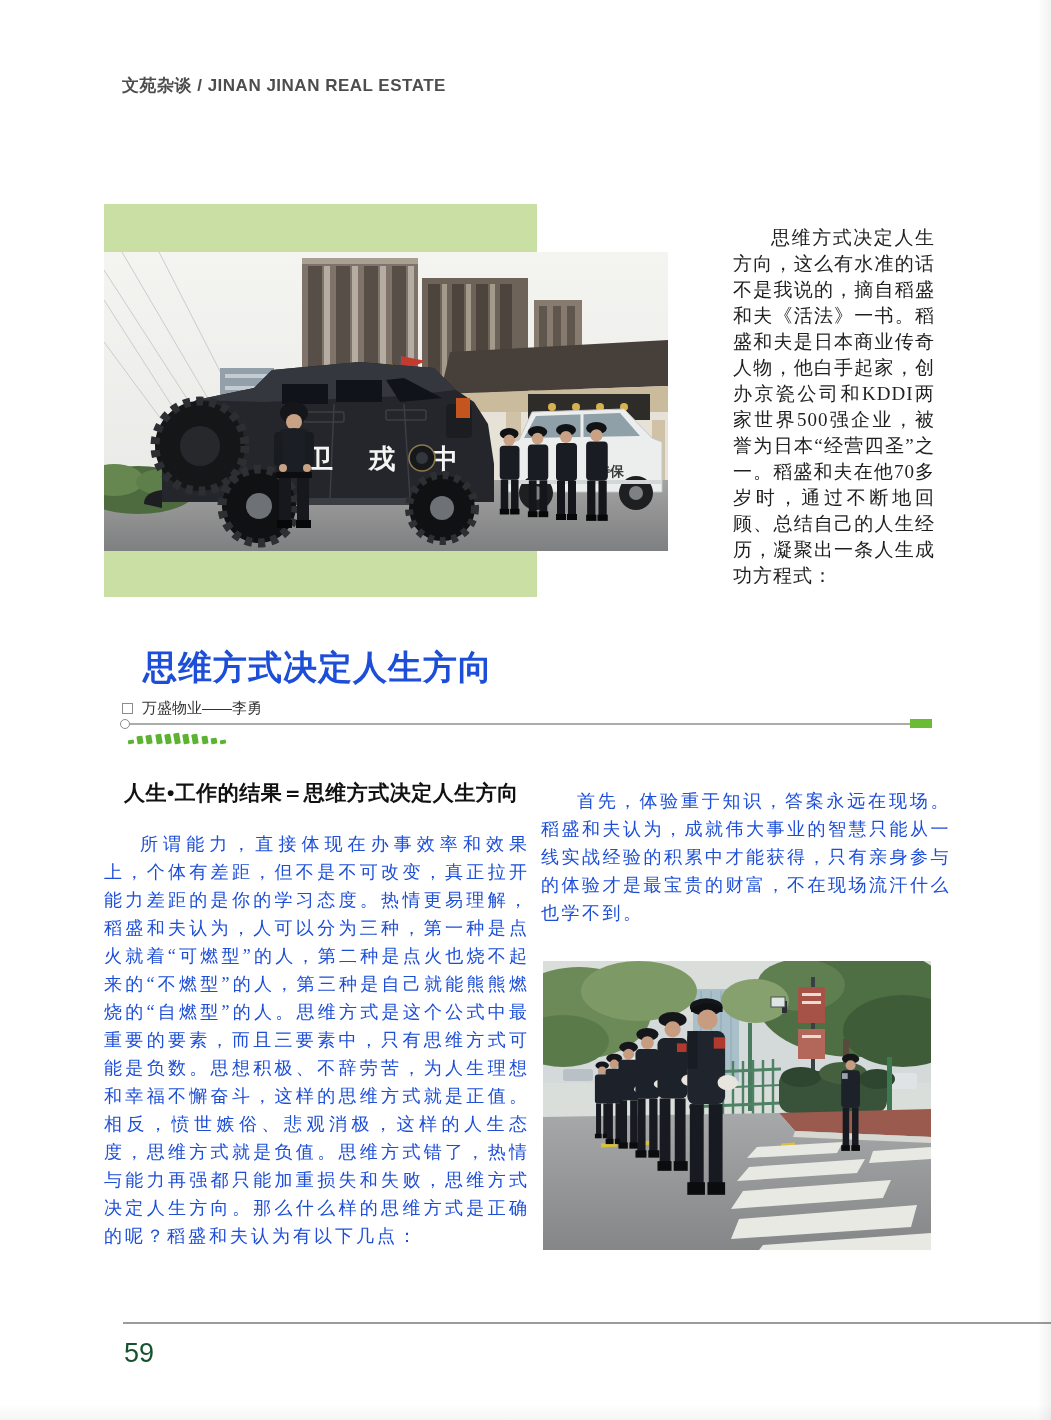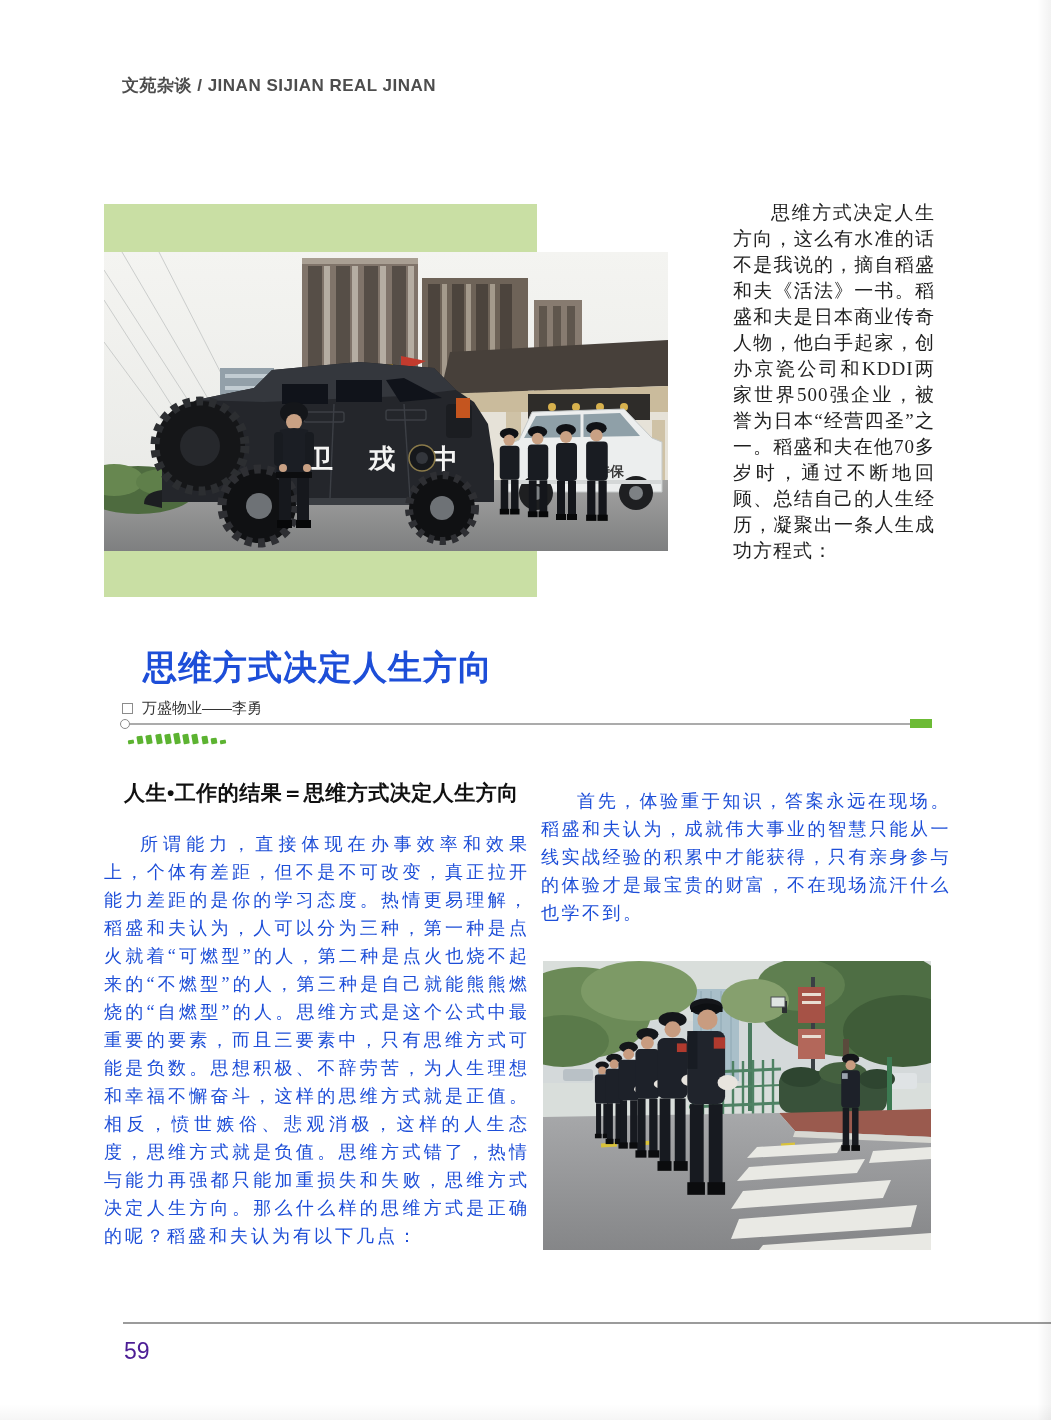--- a/index.html
+++ b/index.html
@@ -16,21 +16,21 @@
 
   .green-block{
     left:104px;top:204px;width:433px;height:393px;background:#c9dfa4;
   }
 
   .photo1{left:104px;top:252px;width:564px;height:299px;overflow:hidden;background:#eef0ee;}
   .photo2{left:543px;top:961px;width:388px;height:289px;overflow:hidden;background:#cfd6d2;}
   .photo1 svg,.photo2 svg{display:block;}
 
   .intro-col{
-    left:733px;top:200px;width:202px;
+    left:733px;top:225px;width:202px;
     font-family:"Liberation Serif","DejaVu Serif",serif;
     font-size:19px;line-height:26px;letter-spacing:1px;color:#1f1f1f;
     text-align:justify;text-indent:2em;
   }
 
   .article-title{
     left:119px;top:645px;font-size:34px;font-weight:bold;color:#1d4ed8;
     letter-spacing:1px;
     margin-left:24px;
   }
@@ -50,29 +50,29 @@
   }
 
   .body-col{
     font-family:"Liberation Serif","DejaVu Serif",serif;
     color:#1d4ed8;text-align:justify;text-indent:2em;
   }
   .body-left{left:104px;top:830px;width:426px;font-size:18px;line-height:28px;letter-spacing:3px;}
   .body-right{left:541px;top:787px;width:410px;font-size:18px;line-height:28px;letter-spacing:2.5px;}
 
   .footer-line{left:123px;top:1322px;width:928px;height:2.4px;background:#9b9b9b;}
-  .page-number{left:124px;top:1338px;font-size:23px;color:#4c1d95;}
+  .page-number{left:124px;top:1338px;font-size:27px;color:#14532d;}
 
   .edge-right{right:0;top:0;width:14px;height:1420px;background:linear-gradient(to right,rgba(0,0,0,0),rgba(0,0,0,0.05));}
   .edge-bottom{left:0;bottom:0;width:1051px;height:16px;background:linear-gradient(to bottom,rgba(0,0,0,0),rgba(0,0,0,0.04));}
 </style>
 </head>
 <body>
 
-<div class="abs page-header">文苑杂谈 / JINAN SIJIAN REAL JINAN</div>
+<div class="abs page-header">文苑杂谈 / JINAN JINAN REAL ESTATE</div>
 
 <div class="abs green-block"></div>
 
 <div class="abs photo1">
   <svg width="564" height="299" viewBox="0 0 564 299">
     <defs>
       <linearGradient id="sky1" x1="0" y1="0" x2="0" y2="1">
         <stop offset="0" stop-color="#f4f4f1"></stop>
           <stop offset="1" stop-color="#e7e8e5"></stop>
       </linearGradient>

